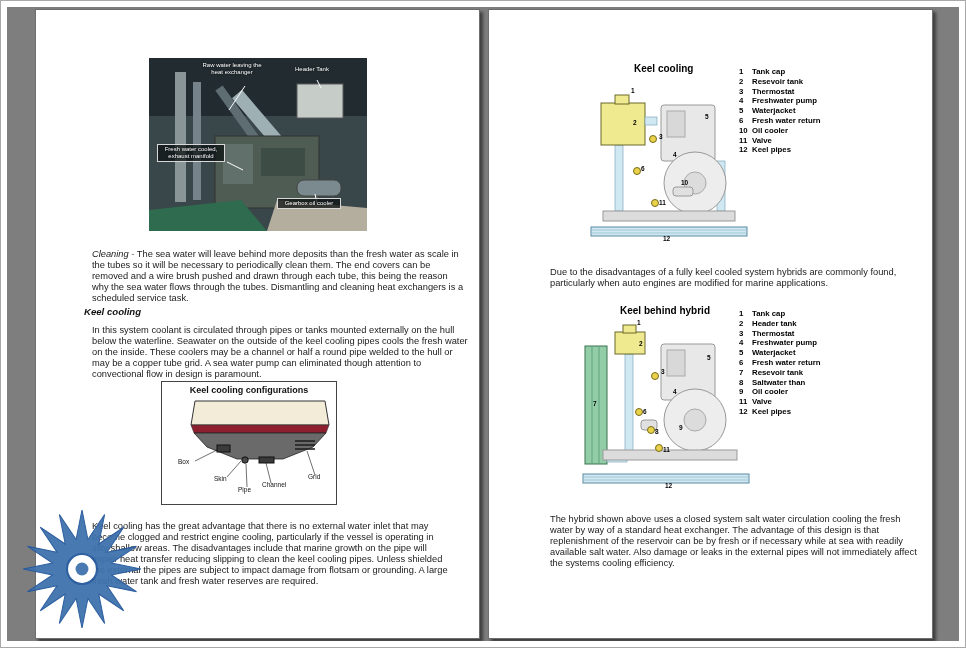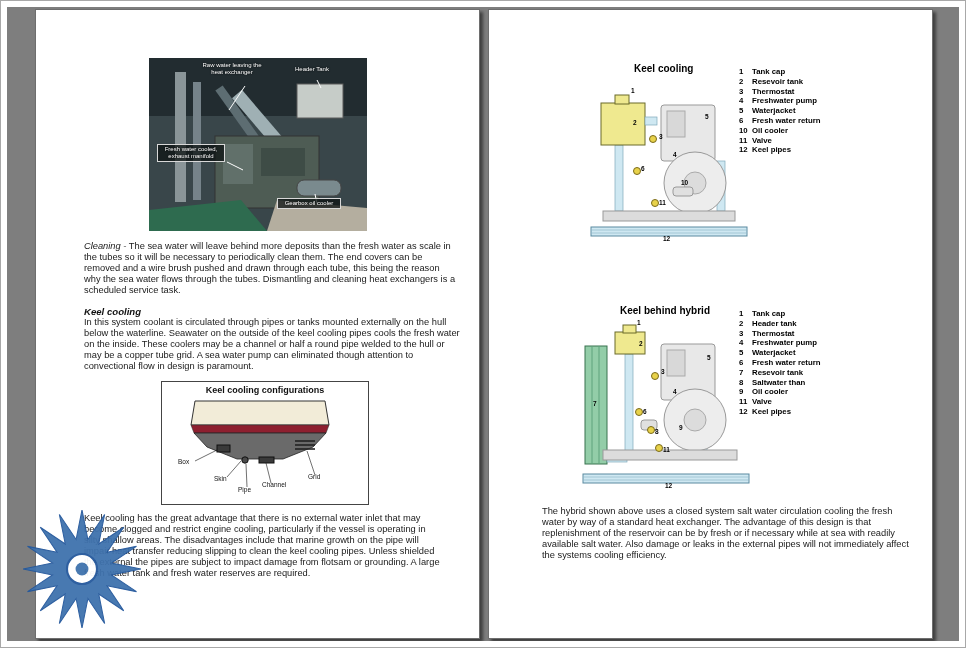--- a/index.html
+++ b/index.html
@@ -10,36 +10,36 @@
   }
   .viewer {
     width:100%; height:100%; background:#7e7e7e; position:relative; overflow:hidden;
   }
   .page {
     position:absolute; top:2px; width:445px; height:630px; background:#ffffff;
     border:1px solid #6e6e6e; box-shadow:3px 3px 3px rgba(0,0,0,0.5);
   }
   .page-left  { left:28px; }
   .page-right { left:481px; }
-  .para { position:absolute; margin:0; font-size:9.3px; line-height:1.18; color:#1a1a1a; }
+  .para { position:absolute; margin:8px; font-size:9.3px; line-height:1.18; color:#1a1a1a; }
   .ital { font-style:italic; }
   .heading-bi { position:absolute; font-weight:bold; font-style:italic; font-size:9.6px; color:#111; }
 
   
   .photo { position:absolute; left:113px; top:48px; width:218px; height:173px; background:#39464a; }
   .photo svg { position:absolute; left:0; top:0; }
   .ph-label {
     position:absolute; color:#ffffff; font-size:6px; line-height:1.15;
     text-shadow:0 0 2px #000;
   }
   .boxed { background:rgba(15,22,22,0.78); border:1px solid #d8d8d8; padding:1px 2px; text-align:center; }
 
   
   .config-diagram {
-    position:absolute; left:125px; top:371px; width:208px; height:124px;
+    position:absolute; left:125px; top:371px; width:176px; height:124px;
     background:#ffffff; border:1px solid #444;
   }
   .cfg-title { position:absolute; top:3px; left:0; width:100%; text-align:center; font-weight:bold; font-size:9px; color:#111; }
   .cfg-label { position:absolute; font-size:6.5px; color:#111; }
   .config-diagram svg { position:absolute; left:3px; top:15px; }
 
   
   .diag-title { position:absolute; font-weight:bold; font-size:10px; color:#000; }
   .legend { position:absolute; width:120px; }
   .legend-row { display:flex; font-size:7.8px; font-weight:bold; line-height:9.8px; color:#000; }
@@ -199,20 +199,21 @@
         <i class="mk" style="left:44px;top:42px;">2</i>
         <i class="mk" style="left:70px;top:56px;">3</i>
         <i class="mk" style="left:84px;top:74px;">4</i>
         <i class="mk" style="left:116px;top:36px;">5</i>
         <i class="mk" style="left:52px;top:88px;">6</i>
         <i class="mk" style="left:92px;top:102px;">10</i>
         <i class="mk" style="left:70px;top:122px;">11</i>
         <i class="mk" style="left:74px;top:158px;">12</i>
       </div>
 
+      <p class="para" style="left:53px;top:249px;width:365px;">Due to the disadvantages of a fully keel cooled system hybrids are commonly found, particularly when auto engines are modified for marine applications.</p>
 
       <div class="diag-title" style="left:131px;top:295px;">Keel behind hybrid</div>
 
       <div class="legend" style="left:250px;top:299px;">
         <div class="legend-row">
             <span class="legend-num">1</span>
             <span>Tank cap</span>
           </div>
         <div class="legend-row">
             <span class="legend-num">2</span>

